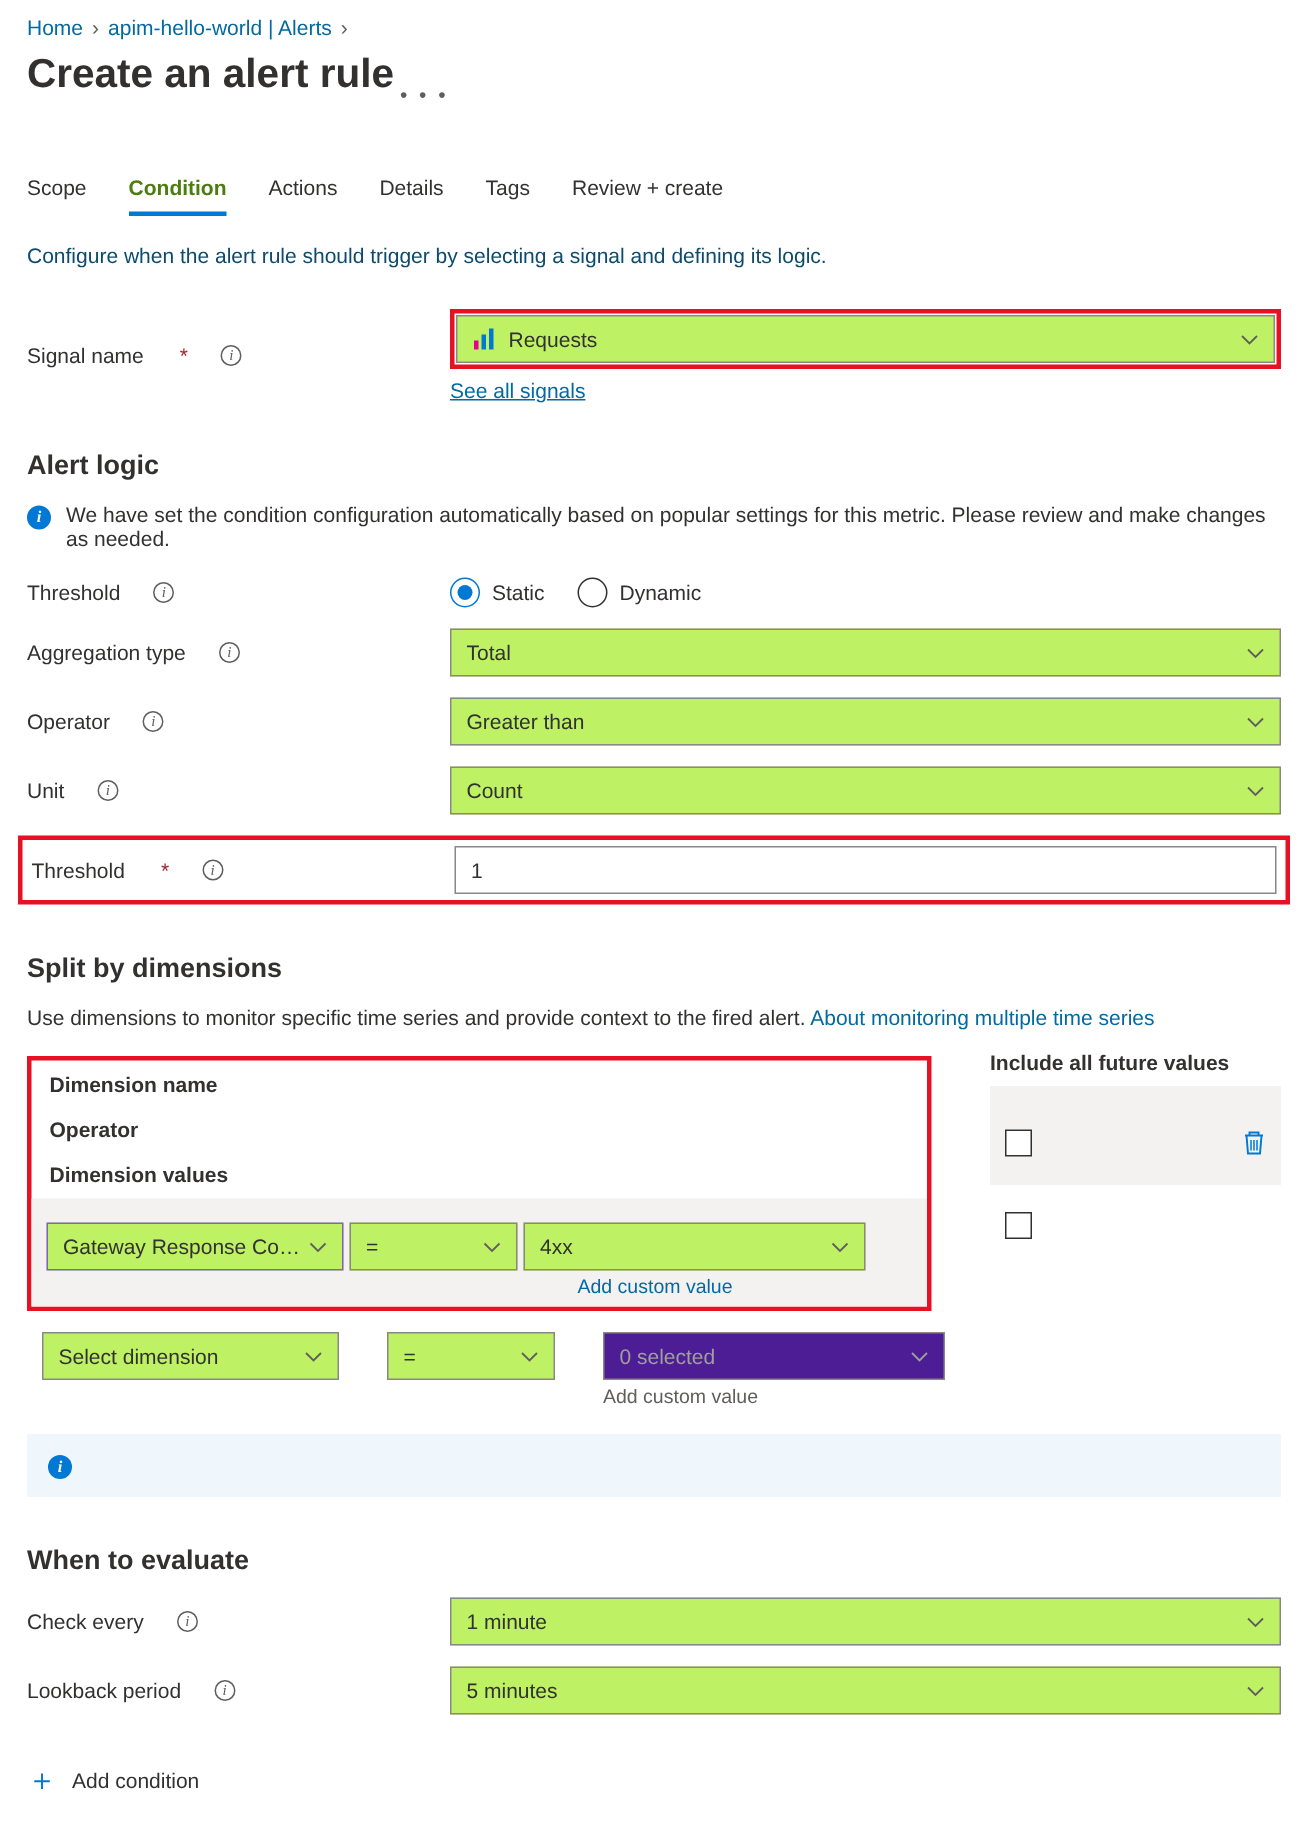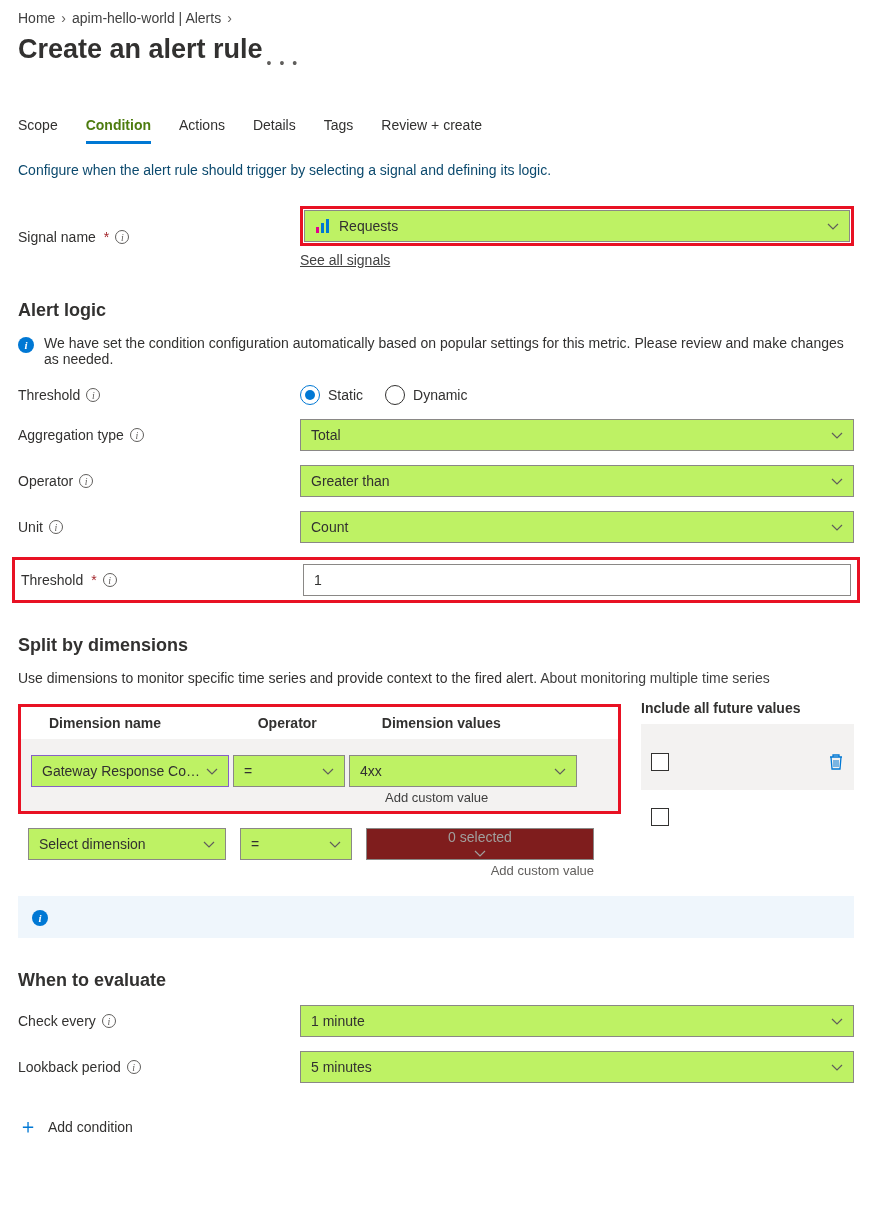--- a/index.html
+++ b/index.html
@@ -4,46 +4,46 @@
 <style>
   * { box-sizing: border-box; margin: 0; padding: 0; }
   body {
     font-family: "Segoe UI", -apple-system, BlinkMacSystemFont, sans-serif;
     font-size: 14px;
     color: #323130;
     background: #ffffff;
     padding: 10px 18px;
     width: 872px;
   }
-  a { color: #404040; text-decoration: none; cursor: pointer; }
+  a { color: #0369a1; text-decoration: none; cursor: pointer; }
   .breadcrumb { display: flex; align-items: center; gap: 6px; font-size: 14px; margin-bottom: 8px; }
   .breadcrumb span.sep { color: #605e5c; }
   h1 { font-size: 27px; font-weight: 600; margin-bottom: 6px; display: inline-block; }
   .h1row { display:flex; align-items:flex-end; gap:4px;}
   .dots { color:#605e5c; letter-spacing:2px; font-size:14px; cursor:pointer;}
   .tabs { display: flex; gap: 28px; margin-top: 46px; margin-bottom: 18px; }
   .tab { padding-bottom: 8px; cursor: pointer; color: #323130; }
   .tab.active { color:#4d7c0f; font-weight:600; border-bottom: 3px solid #0078d4; }
   .desc { color:#0c4a6e; margin-bottom: 28px; }
   .row { display:flex; align-items:center; margin-bottom: 14px; }
-  .label-col { width: 282px; display:flex; align-items:center; gap:6px; }
+  .label-col { width: 282px; display:flex; align-items:center; gap:22px; }
   .control-col { flex:1; }
   .req { color:#a4262c; margin-left:2px; }
   .info-icon {
     width:14px; height:14px; border:1px solid #605e5c; border-radius:50%;
     display:inline-flex; align-items:center; justify-content:center;
     font-size:10px; color:#605e5c; font-style:italic; font-family:Georgia,serif;
     cursor:default;
   }
   .dropdown {
     border:1px solid #8a8886; height:32px; display:flex; align-items:center;
     justify-content:space-between; padding:0 10px; background:#bef264; cursor:pointer;
     width:100%;
   }
-  .dropdown.disabled { background:#7f1d1d; color:#a19f9d;flex-direction:column; }
+  .dropdown.disabled { background:#4c1d95; color:#a19f9d; }
   .chev { width:12px; height:12px; }
   .chev svg { width:12px; height:12px; fill:#605e5c; }
   .highlight-red { border:3px solid #e81123; padding:1px; }
   .highlight-red-row { border:3px solid #e81123; padding:4px 2px; margin-left:-6px; margin-right:-6px;}
   .link-underline { text-decoration: underline; }
   h2.section { font-size:18px; font-weight:600; margin-top:32px; margin-bottom:14px;}
   .alert-box {
     display:flex; gap:10px; align-items:flex-start; margin-bottom:18px;
   }
   .alert-box.bg { background:#eff6fc; padding:12px 14px; }
@@ -59,35 +59,35 @@
     width:20px; height:20px; border-radius:50%; border:1px solid #323130;
     display:flex; align-items:center; justify-content:center;
   }
   .radio-circle.checked { border:1px solid #0078d4;}
   .radio-dot { width:10px; height:10px; border-radius:50%; background:#0078d4; }
   .textbox {
     border:1px solid #8a8886; height:32px; padding:0 10px; width:100%;
     display:flex; align-items:center; background:#fff;
   }
   .dim-table { border:3px solid #e81123; padding:0; margin-top:12px; width:603px; }
-  .dim-header { display:flex; padding:8px 12px 8px 28px; gap:14px; font-weight:600; }
+  .dim-header { display:flex; padding:8px 12px 8px 12px; gap:14px; font-weight:600;flex-direction:column; }
   .dim-body { background:#f3f2f1; padding:16px 10px 6px 10px; }
   .dim-row { display:flex; gap:4px; align-items:center; }
   .dim-cell-1 { width:198px; }
   .dim-cell-2 { width:112px; }
   .dim-cell-3 { width:228px; }
   .dim-dropdown-purple { border:1px solid #8661c5; }
   .outer-dim { display:flex; align-items:flex-start; gap:20px; }
   .right-dim { flex:1; padding-top:0;}
   .right-dim .hdr { font-weight:600; padding:8px 0 8px 0;}
   .right-row { background:#f3f2f1; padding:16px 10px 6px 10px; display:flex; justify-content:space-between; align-items:center; height:66px;}
   .checkbox { width:18px; height:18px; border:1px solid #323130; background:#fff; cursor:pointer;}
   .trash { width:16px; height:18px; cursor:pointer; fill:#0078d4;}
   .add-link { font-size:13px; }
-  .row2 { display:flex; gap:14px; align-items:flex-start; padding:14px 10px 4px 10px;text-align:right;}
+  .row2 { display:flex; gap:32px; align-items:flex-start; padding:14px 10px 4px 10px;}
   .signal-icon { width:16px; height:16px; margin-right:8px;}
   .add-cond { display:flex; align-items:center; gap:10px; margin-top:30px; cursor:pointer;}
   .plus { color:#0078d4; font-size:20px; font-weight:300;}
   .muted-link { color:#605e5c;}
   .signal-inner {display:flex; align-items:center;}
 </style>
 </head>
 <body>
 
 <div class="breadcrumb">

